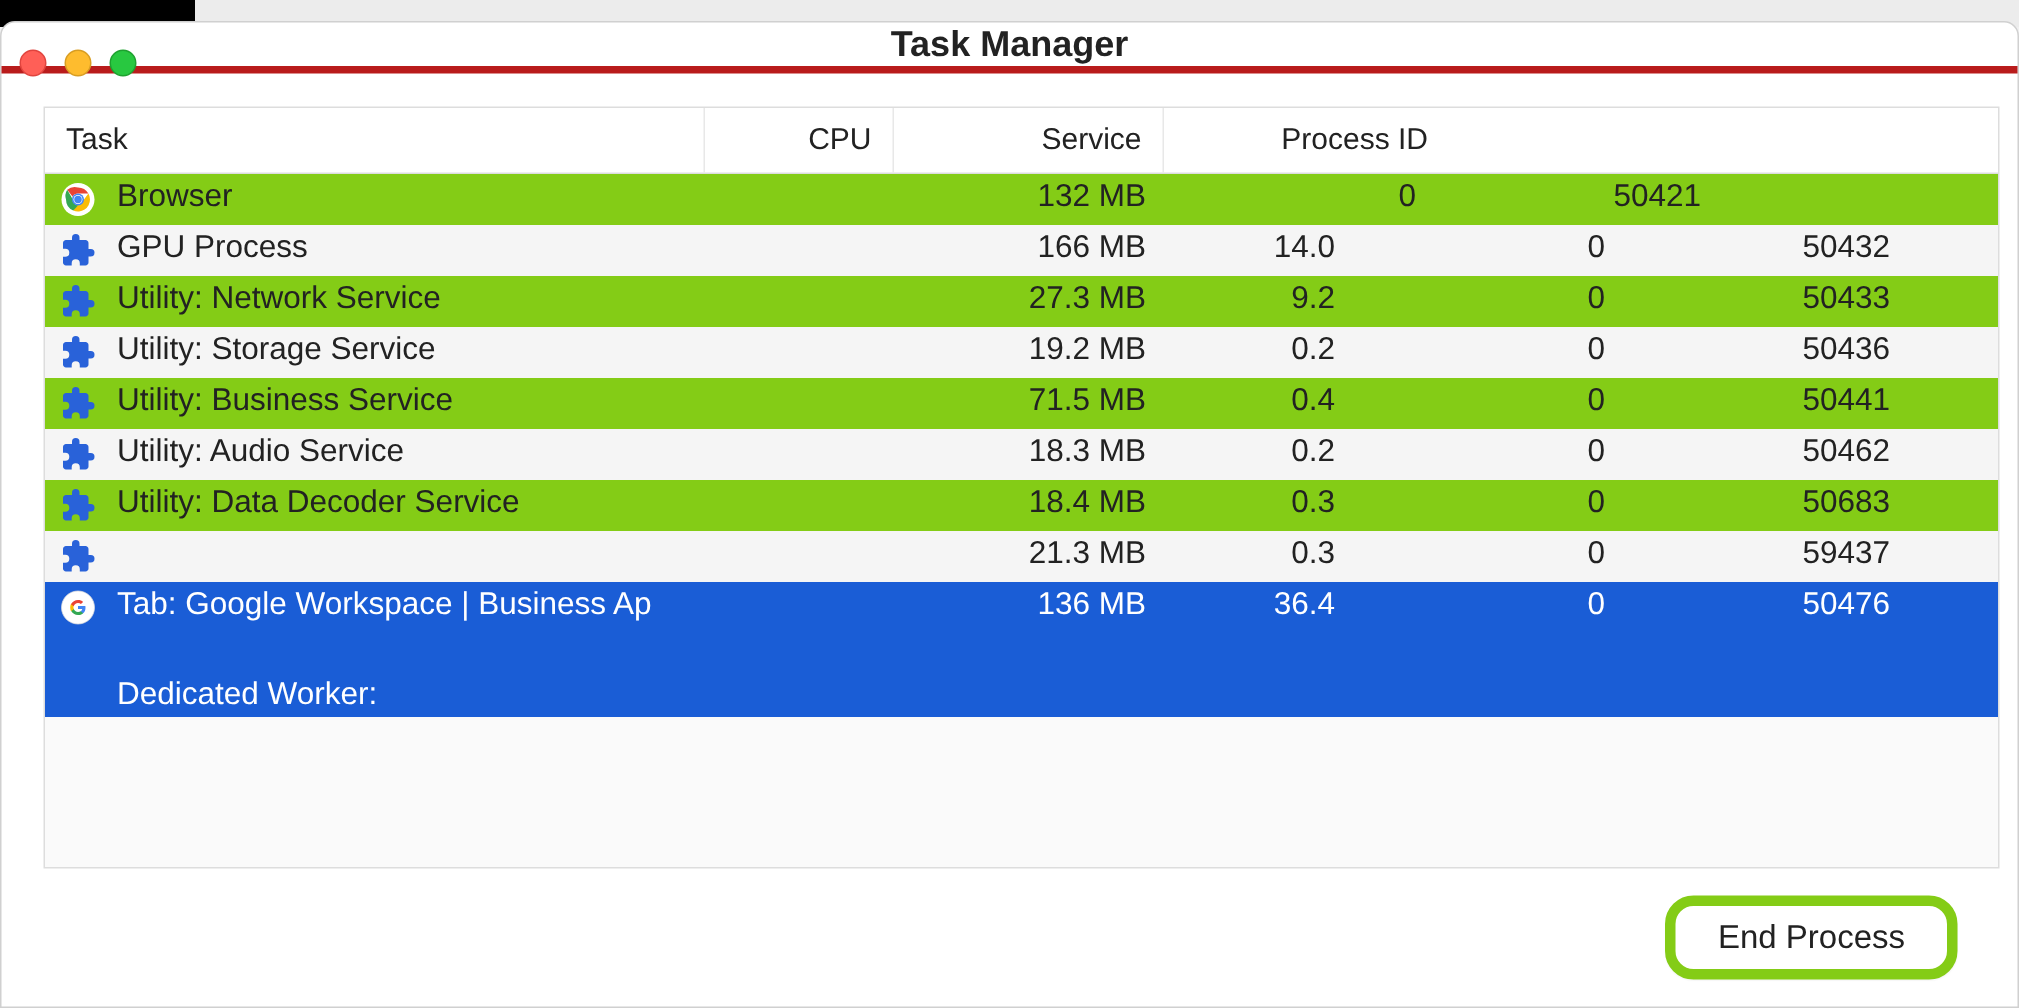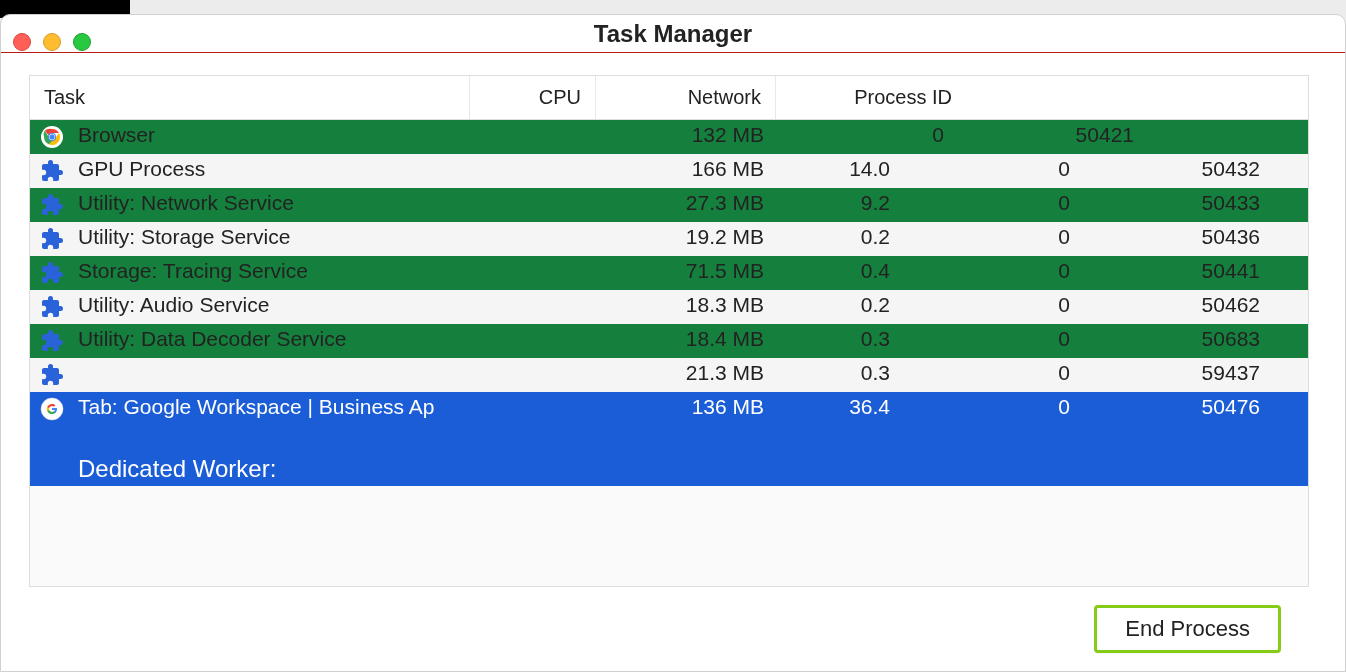--- a/index.html
+++ b/index.html
@@ -25,40 +25,40 @@
     border-top-right-radius: 10px;
     border: 1px solid #d0d0d0;
     display: flex;
     flex-direction: column;
   }
   .titlebar {
     height: 68px;
     display: flex;
     align-items: center;
     position: relative;
-    border-bottom: 1px solid #b91c1c;
+    border-bottom: 5px solid #b91c1c;
   }
   .traffic-lights {
     position: absolute;
     left: 12px; top: 18px;
     display: flex; gap: 12px;
   }
   .tl { width: 18px; height: 18px; border-radius: 50%; }
   .tl.red { background: #ff5f57; border:1px solid #e0443e; }
   .tl.yellow { background: #febc2e; border:1px solid #d89d22; }
   .tl.green { background: #28c840; border:1px solid #1ea12f; }
   .title {
     margin: 0 auto;
     font-size: 24px;
     font-weight: 600;
     color: #222;
   }
   .content-area {
     flex: 1;
-    padding: 22px 36px 18px 28px;
+    padding: 22px 12px 18px 28px;
     display: flex;
     flex-direction: column;
   }
   .table-wrap {
     border: 1px solid #ddd;
     background: #fff;
     flex: 1;
     display:flex;
     flex-direction:column;
     min-height:0;
@@ -76,60 +76,60 @@
     border-right: 1px solid #e8e8e8;
     height: 100%;
     display:flex; align-items:center;
   }
   .thead .th:last-child { border-right:none; }
   .col-task { flex: 0 0 440px; }
   .col-mem  { flex: 0 0 308px; justify-content:flex-end; text-align:right; }
   .col-cpu  { flex: 0 0 126px; justify-content:flex-end; text-align:right;}
   .col-net  { flex: 0 0 180px; justify-content:flex-end; text-align:right;}
   .col-pid  { flex: 0 0 190px; justify-content:flex-end; text-align:right;}
-  .tbody { flex:1; overflow:hidden; background:#15803d; position:relative;}
+  .tbody { flex:1; overflow:hidden; background:#84cc16; position:relative;}
   .row {
     display: flex;
     font-size: 21px;
     color: #222;
     min-height: 32px;
     align-items: flex-start;
   }
   .row.alt { background: #f5f5f5; }
   .row .cell { padding: 3px 14px 3px 14px; }
   .row .col-task {
     display:flex; align-items:flex-start; gap:12px;
     padding-left:10px;
     overflow:hidden;
   }
   .row .col-task .icon-slot { flex:0 0 26px; height:26px; margin-top:2px;}
   .row .col-task .task-text { flex:1; min-width:0; }
   .row .col-task .task-name {
     white-space: nowrap; overflow:hidden; text-overflow:clip;
   }
   .row .col-task .task-sub {
-    font-size:24px;
+    font-size:21px;
     margin-top:36px;
   }
   .row .col-mem, .row .col-cpu, .row .col-net, .row .col-pid {
     text-align:right;
   }
   .row.selected {
     background: #1a5dd6;
     color: #fff;
   }
   .row.selected .col-task .task-sub { color:#fff; }
   .footer {
     padding: 18px 28px 0 0;
     display:flex; justify-content:flex-end;
   }
   .end-btn {
     background:#fff;
-    border:3px solid #84cc16;
-    border-radius:4px;
+    border:7px solid #84cc16;
+    border-radius:19px;
     padding: 8px 28px;
     font-size:22px;
     color:#222;
     box-shadow: 0 1px 1px rgba(0,0,0,0.04);
     cursor:pointer;
   }
   
   .icon-chrome {
     width:24px; height:24px; position:relative;
   }
@@ -159,21 +159,21 @@
     <div class="table-wrap">
 
       <div class="thead">
         <div class="th col-task">
             <span>Task</span>
           </div>
         <div class="th col-cpu">
             <span>CPU</span>
           </div>
         <div class="th col-net">
-            <span>Network</span>
+            <span>Service</span>
           </div>
         <div class="th col-pid">
             <span>Process ID</span>
           </div>
       </div>
 
       <div class="tbody" id="tbody">
 
       <div class="row">
             <div class="cell col-task">
@@ -255,21 +255,21 @@
           <div class="row">
             <div class="cell col-task">
               <div class="icon-slot">
   <span class="icon-puzzle">
     <svg viewBox="0 0 24 24">
       <path fill="#2962d9" d="M20.5 11H19V7c0-1.1-.9-2-2-2h-4V3.5a2.5 2.5 0 0 0-5 0V5H4c-1.1 0-2 .9-2 2v3.8h1.5a2.7 2.7 0 0 1 0 5.4H2V20c0 1.1.9 2 2 2h3.8v-1.5a2.7 2.7 0 0 1 5.4 0V22H17c1.1 0 2-.9 2-2v-4h1.5a2.5 2.5 0 0 0 0-5z"></path>
     </svg>
   </span>
 </div>
               <div class="task-text">
-                <div class="task-name">Storage: Tracing Service</div>
+                <div class="task-name">Utility: Business Service</div>
               </div>
             </div>
             <div class="cell col-mem">71.5 MB</div>
             <div class="cell col-cpu">0.4</div>
             <div class="cell col-net">0</div>
             <div class="cell col-pid">50441</div>
           </div>
           <div class="row alt">
             <div class="cell col-task">
               <div class="icon-slot">

